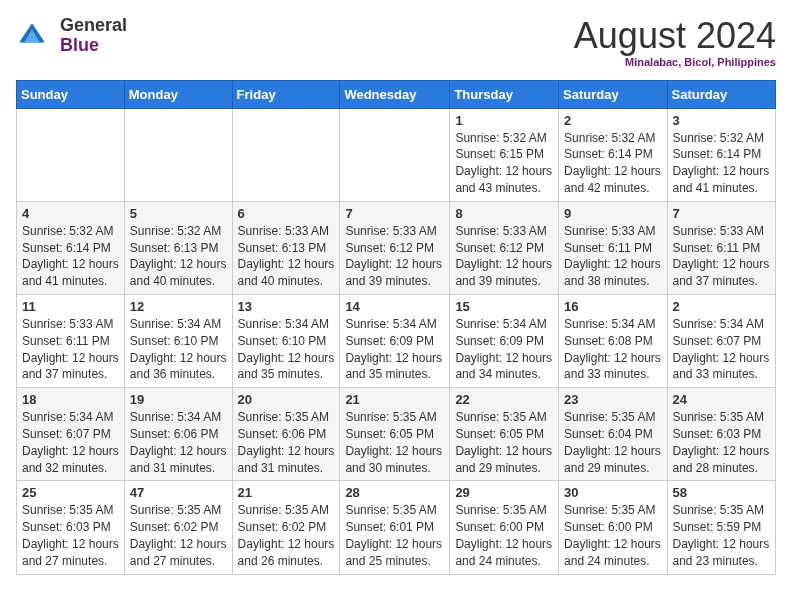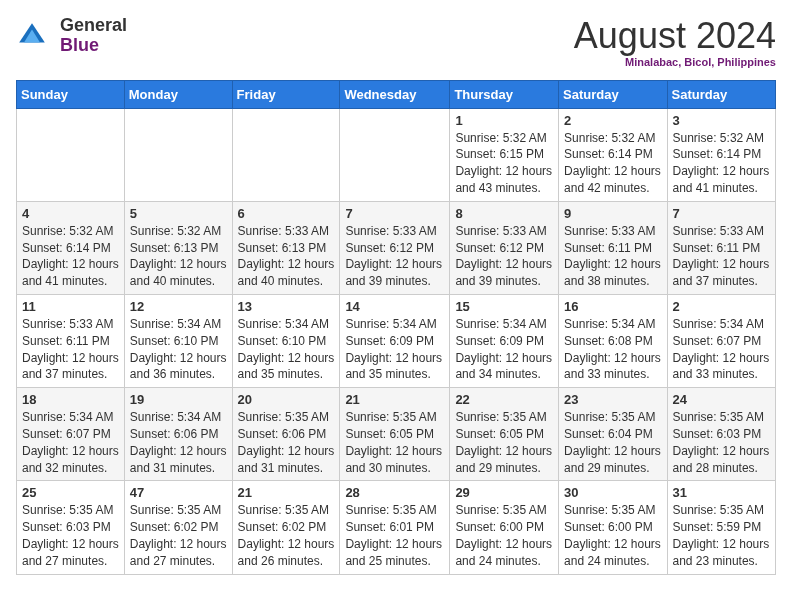--- a/index.html
+++ b/index.html
@@ -341,21 +341,21 @@
 and 24 minutes.</div>
         </td>
         <td>
           <span class="day-num">30</span>
           <div class="day-info" style="white-space: pre-line;">Sunrise: 5:35 AM
 Sunset: 6:00 PM
 Daylight: 12 hours
 and 24 minutes.</div>
         </td>
         <td>
-          <span class="day-num">31</span>
+          <span class="day-num">58</span>
           <div class="day-info" style="white-space: pre-line;">Sunrise: 5:35 AM
 Sunset: 5:59 PM
 Daylight: 12 hours
 and 23 minutes.</div>
         </td>
       </tr>
     </tbody>
 </table>
 
 </body></html>

